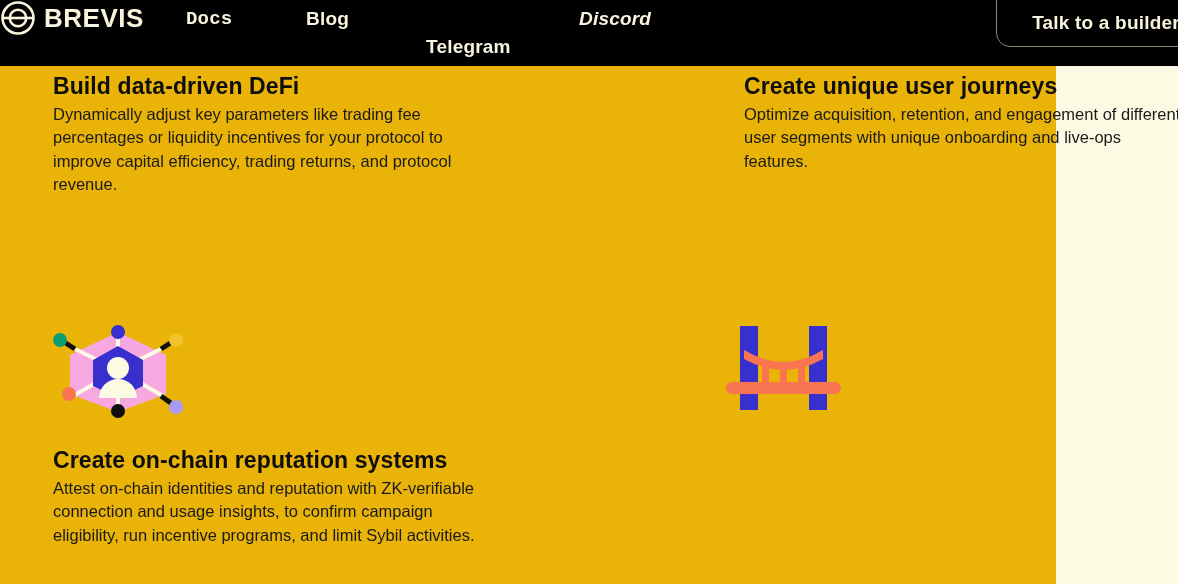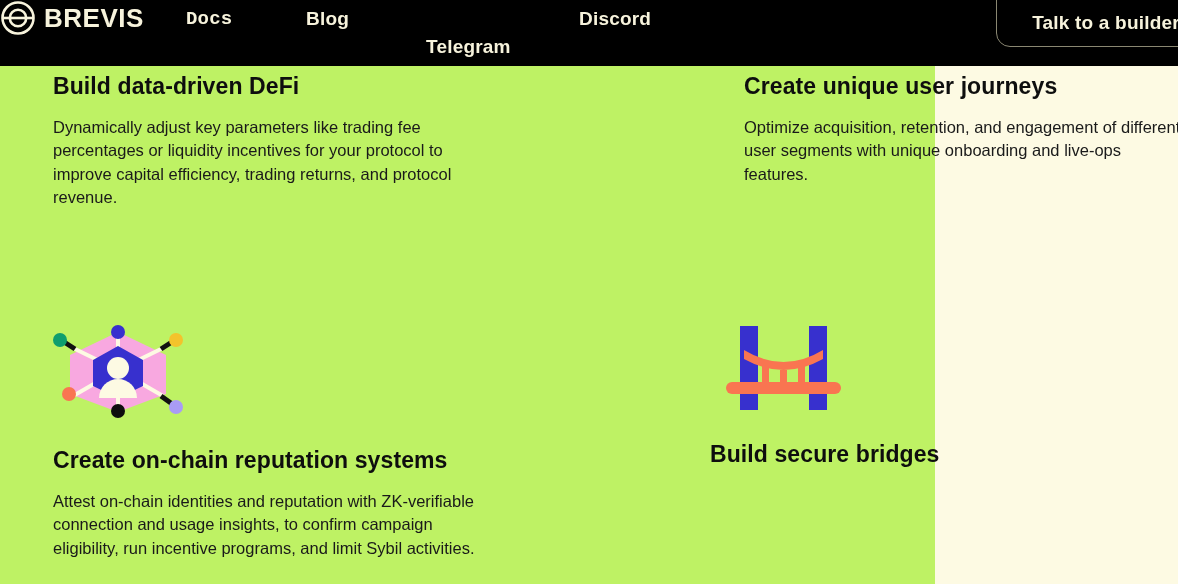--- a/index.html
+++ b/index.html
@@ -42,21 +42,21 @@
     font-size:19px;
     font-weight:bold;
     line-height:24px;
     white-space:nowrap;
     cursor:pointer;
     letter-spacing:0.2px;
   }
   .nav-docs     { left:0px;font-family:Liberation Mono, monospace; }
   .nav-blog     { left:120px; }
   .nav-telegram { left:240px;margin-top:28px; }
-  .nav-discord  { left:393px; }
+  .nav-discord  { left:393px;font-style:italic; }
 
   .cta {
     position:absolute;
     left:996px; top:-24px;
     width:220px; height:71px;
     border:1.5px solid #8a8772;
     border-radius:14px;
     background:#000000;
     display:flex; align-items:flex-end; justify-content:center;
     padding-bottom:12px;
@@ -66,35 +66,35 @@
     color:#F7F3DC;
     font-size:19px;
     font-weight:bold;
     white-space:nowrap;
     letter-spacing:0.2px;
   }
 
   
   .content {
     position:absolute; top:66px; left:0;
-    width:935px; height:518px;
-    background:#bef264;
+    width:1056px; height:518px;
+    background:#eab308;
   }
 
   .card { position:absolute; }
   .card-title {
     font-size:23px;
     font-weight:bold;
     color:#0E0E0E;
     letter-spacing:0.1px;
     line-height:28px;
     white-space:nowrap;
   }
   .card-desc {
-    margin-top:16px;
+    margin-top:3px;
     font-size:16.5px;
     color:#1A1A1A;
     line-height:23.3px;
   }
   .card-icon { margin-bottom:28px; }
 
   
   .card-defi        { left:53px;  top:6px;  width:445px; }
   .card-journeys    { left:744px; top:6px;  width:445px; }
   .card-reputation  { left:53px;  top:258px; width:450px; }
@@ -183,16 +183,15 @@
 
         <path d="M18 26 Q57.5 50 97 26 L97 35 Q57.5 57 18 35 Z" fill="#F97551"></path>
 
         <rect x="36" y="42" width="7" height="20" fill="#F97551"></rect>
         <rect x="54" y="46" width="7" height="16" fill="#F97551"></rect>
         <rect x="72" y="42" width="7" height="20" fill="#F97551"></rect>
 
         <rect x="0" y="58" width="115" height="12" rx="6" fill="#F97551"></rect>
       </svg>
     </div>
-    <h2 class="card-title">Build secure bridges</h2>
   </div>
 
 </div>
 
 </body></html>

